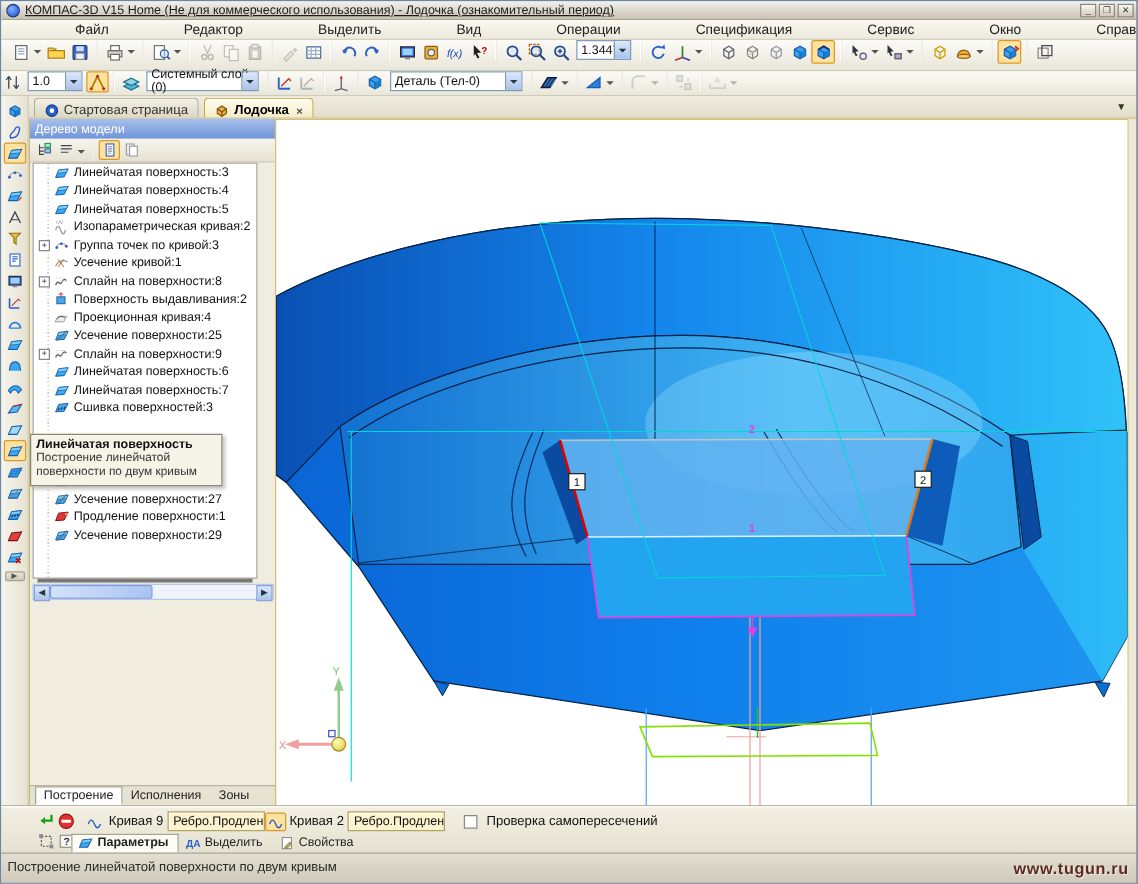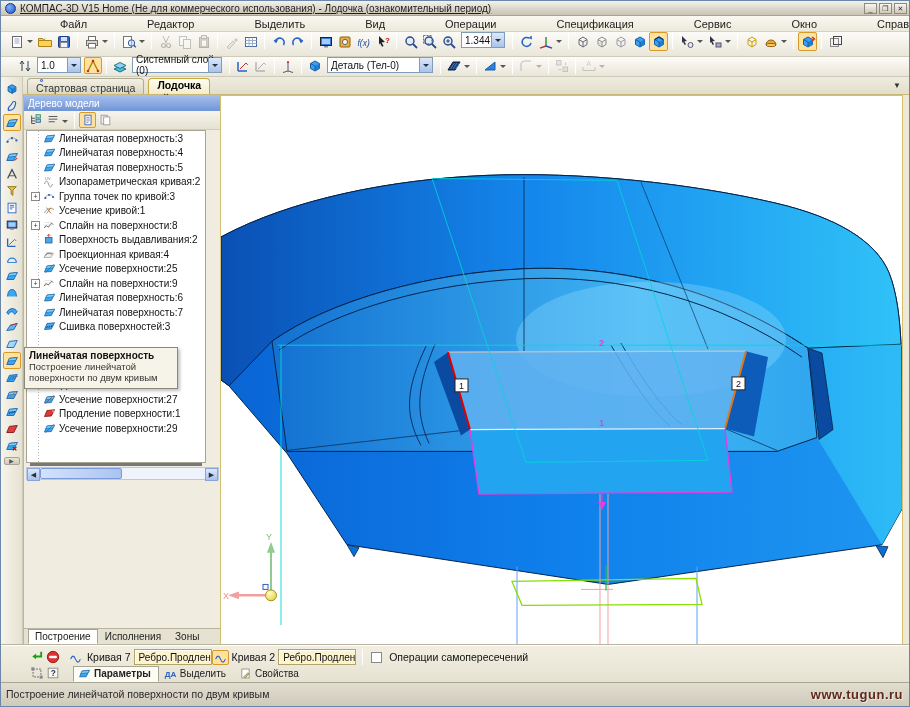--- a/index.html
+++ b/index.html
@@ -9,34 +9,34 @@
   #titlebar{position:absolute;left:0;top:0;width:100%;height:15px;background:linear-gradient(180deg,#f4f2ec,#d8d4c8 60%,#c9c4b4);display:flex;align-items:center;border-bottom:1px solid #a8a494;}
   #app-icon{width:11px;height:11px;border-radius:50%;background:radial-gradient(circle at 35% 35%,#7fb2ff,#1c4fc0);margin:0 4px;flex:0 0 auto;border:1px solid #123a8a;}
   #title-text{flex:1;text-align:left;font-size:10px;color:#1d1d1d;white-space:nowrap;overflow:hidden;text-decoration:underline;}
   .winbtn{width:13px;height:11px;margin-right:2px;background:linear-gradient(180deg,#f8f6f0,#cfcaba);border:1px solid #8f8b7c;font-size:7px;line-height:9px;text-align:center;color:#333;flex:0 0 auto;}
   
   #menubar{position:absolute;left:0;top:15px;width:100%;height:16px;background:linear-gradient(180deg,#faf8f0,#eceadc);display:flex;align-items:center;padding-left:6px;border-bottom:1px solid #d6d2c2;}
   .mi{font-size:11px;color:#222;padding:1px 7px;cursor:default;margin-left:46px;}
   
   .tbar{position:absolute;left:0;width:100%;display:flex;align-items:flex-start;background:linear-gradient(180deg,#fcfbf7,#e9e6d9);border-bottom:1px solid #cfcbba;}
   #tb1{top:31px;height:25px;padding-left:6px;}
-  #tb2{top:56px;height:20px;padding-left:15px;}
+  #tb2{top:56px;height:20px;padding-left:0;}
   .ti{width:19px;height:19px;display:inline-flex;align-items:center;justify-content:center;border:1px solid transparent;border-radius:2px;flex:0 0 auto;position:relative;}
   #tb2 .ti{width:18px;height:17px;}
   .ti.hl{background:#ffe2a0;border-color:#d89a28;}
   .ti.dis{opacity:.4;filter:grayscale(.8);}
   .ti.dd{margin-right:9px;}
   .ti.dd::after{content:"";position:absolute;right:-8px;top:7px;border:3px solid transparent;border-top-color:#555;}
   .tsep{width:1px;height:17px;background:#b9b5a4;border-right:1px solid #fff;margin:0 4px;flex:0 0 auto;}
   .combo{height:16px;background:#fff;border:1px solid #7f9db9;display:inline-flex;align-items:center;font-size:10px;color:#111;padding-left:3px;position:relative;margin:0 3px;flex:0 0 auto;}
   .combo .cbtn{position:absolute;right:0;top:0;bottom:0;width:13px;background:linear-gradient(180deg,#dce8fa,#aac2ea);border-left:1px solid #7f9db9;}
   .combo .cbtn::after{content:"";position:absolute;left:3px;top:6px;border:3px solid transparent;border-top-color:#234;}
   
   #tabstrip{position:absolute;left:22px;top:76px;right:0;height:18px;background:linear-gradient(180deg,#efecdf,#e2deca);display:flex;align-items:flex-end;border-bottom:1px solid #c9b878;}
-  .dtab{height:16px;display:inline-flex;align-items:flex-start;padding:0 8px;font-size:10.5px;border:1px solid #b0ac94;border-bottom:none;border-radius:4px 4px 0 0;margin-left:4px;background:linear-gradient(180deg,#f2efe4,#dcd8c4);color:#333;flex-direction:column;}
+  .dtab{height:16px;display:inline-flex;align-items:flex-end;padding:0 8px;font-size:10.5px;border:1px solid #b0ac94;border-bottom:none;border-radius:4px 4px 0 0;margin-left:4px;background:linear-gradient(180deg,#f2efe4,#dcd8c4);color:#333;}
   .dtab.active{background:linear-gradient(180deg,#fffdf2,#f4ecc8);border-color:#c9a83c;font-weight:bold;color:#000;}
   .dtab .ticon{width:11px;height:11px;margin-right:4px;}
   .dtab .tclose{margin-left:6px;font-size:9px;font-weight:bold;color:#444;}
   #tab-overflow{margin-left:auto;margin-right:8px;font-size:8px;color:#333;align-self:center;}
   
   #lefttb{position:absolute;left:0;top:76px;width:22px;bottom:61px;background:linear-gradient(90deg,#f6f4ec,#e6e2d2);border-right:1px solid #cdc9b8;display:flex;flex-direction:column;align-items:center;padding-top:3px;}
   .lti{width:18px;height:17px;display:flex;align-items:center;justify-content:center;border:1px solid transparent;border-radius:2px;flex:0 0 auto;}
   .lti.hl{background:#ffe2a0;border-color:#d89a28;}
   #lefttb-exp{width:16px;height:8px;background:linear-gradient(180deg,#e8e4d4,#cfcab6);border:1px solid #a8a494;border-radius:2px;font-size:6px;line-height:6px;text-align:center;color:#555;margin-top:3px;}
   
@@ -77,21 +77,21 @@
   #propbar{position:absolute;left:0;bottom:24px;width:100%;height:37px;background:linear-gradient(180deg,#f2efe2,#e6e2d2);border-top:1px solid #fff;box-shadow:0 -1px 0 #b8b4a4;}
   #prop-left{position:absolute;left:28px;top:3px;width:34px;height:32px;display:grid;grid-template-columns:15px 15px;grid-gap:1px;}
   #prop-left .pbtn{width:15px;height:15px;display:flex;align-items:center;justify-content:center;}
   #prop-main{position:absolute;left:66px;top:2px;height:18px;display:flex;align-items:center;}
   .plabel{font-size:10.5px;color:#111;margin:0 3px;}
   .pfield{height:16px;background:#fdf3cf;border:1px solid #b0a468;box-shadow:inset 1px 1px 0 #fff;font-size:10px;color:#111;display:inline-flex;align-items:center;padding:0 4px;width:78px;overflow:hidden;white-space:nowrap;}
   .pico{width:17px;height:15px;display:inline-flex;align-items:center;justify-content:center;border:1px solid transparent;border-radius:2px;}
   .pico.hl{background:#ffe2a0;border-color:#d89a28;}
   .pdiv{width:1px;height:16px;background:#b9b5a4;border-right:1px solid #fff;margin:0 6px;}
   .checkbox{width:11px;height:11px;background:#fff;border:1px solid #888;margin:0 4px 0 2px;}
-  #prop-tabs{position:absolute;left:72px;top:21px;height:15px;display:flex;align-items:flex-end;}
+  #prop-tabs{position:absolute;left:56px;top:21px;height:15px;display:flex;}
   .ptab{display:inline-flex;align-items:center;font-size:10px;color:#222;padding:0 7px 1px 4px;border:1px solid transparent;}
   .ptab.active{background:#fdfcf4;border-color:#a8a494;border-bottom-color:#fdfcf4;font-weight:bold;}
   .ptab svg{margin-right:3px;}
   
   #statusbar{position:absolute;left:0;bottom:0;width:100%;height:24px;background:linear-gradient(180deg,#e2ded0,#cfcaba);border-top:1px solid #a8a494;}
   #status-text{position:absolute;left:5px;top:5px;font-size:10.5px;color:#2a2a2a;}
   #watermark{position:absolute;right:6px;top:4px;font-size:13px;font-weight:bold;color:#5e2a1e;text-shadow:1px 1px 0 rgba(255,255,255,.55);letter-spacing:.5px;}
   
   #rightstrip{position:absolute;right:0;top:94px;width:6px;bottom:61px;background:#ece9d8;}
 </style>
@@ -947,32 +947,32 @@
             <text x="5.4" y="11.6" font-size="9.5" font-weight="bold" fill="#335">?</text>
           </svg>
       </span>
     </div>
     <div id="prop-main">
       <span class="pico">
         <svg width="15" height="13" viewBox="0 0 16 16">
             <path d="M2 10c2-5 4-5 6 0s4 5 6 0" fill="none" stroke="#2a62c8" stroke-width="1.4"></path>
           </svg>
       </span>
-      <span class="plabel">Кривая 7</span>
+      <span class="plabel">Кривая 9</span>
       <span class="pfield">Ребро.Продлени</span>
       <span class="pico hl">
         <svg width="15" height="13" viewBox="0 0 16 16">
             <path d="M2 10c2-5 4-5 6 0s4 5 6 0" fill="none" stroke="#2a62c8" stroke-width="1.4"></path>
           </svg>
       </span>
       <span class="plabel">Кривая 2</span>
       <span class="pfield">Ребро.Продлени</span>
       <span class="pdiv"></span>
       <span class="checkbox"></span>
-      <span class="plabel">Операции самопересечений</span>
+      <span class="plabel">Проверка самопересечений</span>
     </div>
     <div id="prop-tabs">
         <span class="ptab active">
           <svg width="13" height="13" viewBox="0 0 16 16">
             <path d="M2 12l3-7 9-1-4 8z" fill="#38a8f2" stroke="#1b5fa8"></path>
             <path d="M5 5l9-1-1.6 3.2-9 .9z" fill="#7fd0f8" stroke="#1b5fa8" stroke-width=".7"></path>
           </svg>
           <span>Параметры</span>
         </span>
         <span class="ptab">

